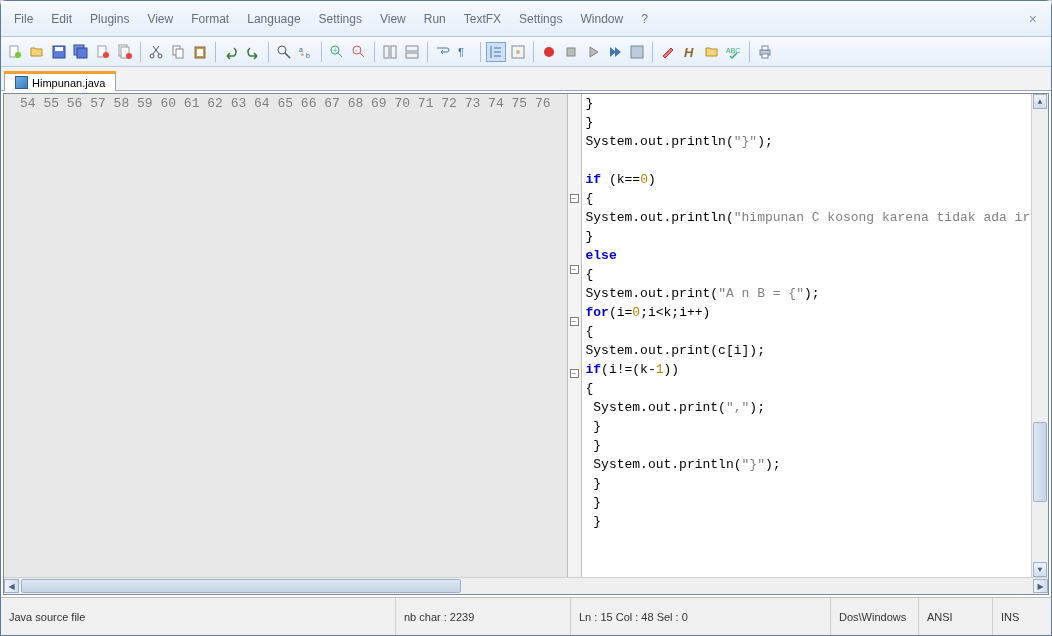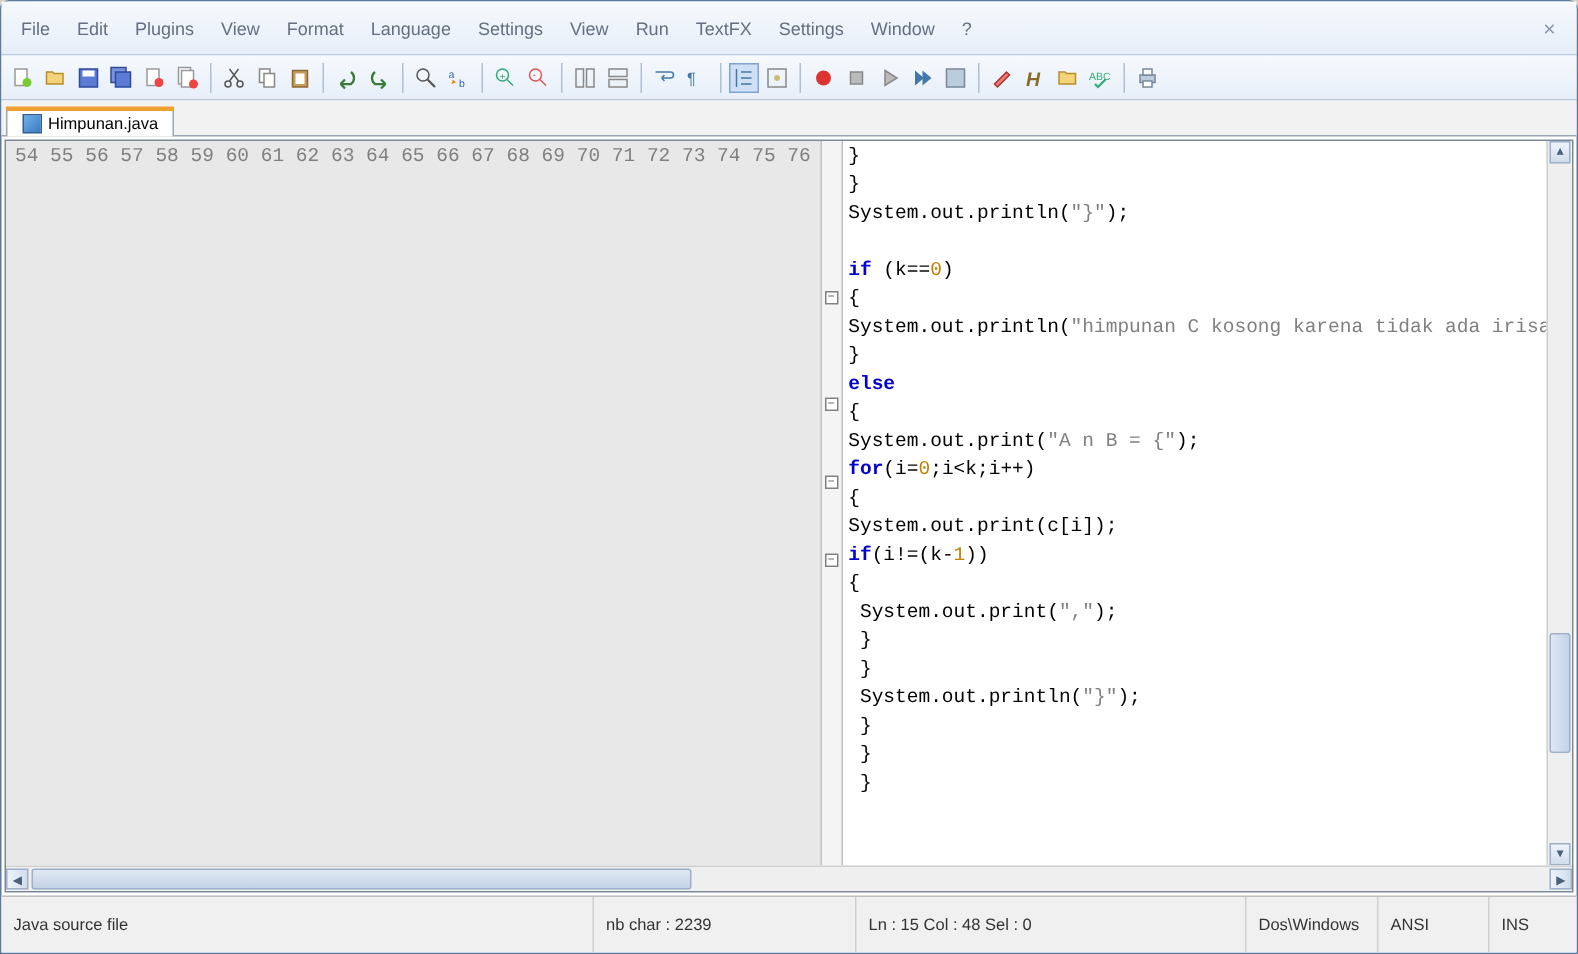--- a/index.html
+++ b/index.html
@@ -16,21 +16,21 @@
 .toolbar { height:30px; background:linear-gradient(to bottom,#f6f9fd 0%,#e7eff9 100%); border-bottom:1px solid #b8c8dc; display:flex; align-items:center; padding:0 4px; gap:2px; }
 .tool-sep { width:1px; height:20px; background:#b0bfd2; margin:0 3px; }
 .tool-btn { width:20px; height:20px; display:flex; align-items:center; justify-content:center; cursor:default; }
 .tool-btn svg{width:16px;height:16px;}
 .tab-strip { height:24px; background:#f2f2f2; display:flex; align-items:flex-end; padding:0 3px; border-bottom:1px solid #9aa7b7; }
 .tab { background:#fff; border:1px solid #9aa7b7; border-bottom:none; padding:2px 10px; font-size:11px; display:flex; align-items:center; gap:4px; position:relative; top:1px; }
 .tab::before{content:"";position:absolute;top:-3px;left:-1px;right:-1px;height:3px;background:#f0a030;}
 .tab .doc-icon{width:13px;height:13px;background:linear-gradient(135deg,#6fb2e8,#3c7bc0);border:1px solid #2f5f99;}
 .editor-wrap { flex:1; display:flex; flex-direction:column; background:#fff; border:1px solid #7e8a9a; margin:2px; position:relative; }
 .code-area { flex:1; display:flex; overflow:hidden; font-family:"Courier New",monospace; font-size:13px; }
-.gutter { background:#e8e8e8; border-right:1px solid #c0c0c0; color:#808080; text-align:left; padding:0 6px; line-height:19px; }
+.gutter { background:#e8e8e8; border-right:1px solid #c0c0c0; color:#808080; text-align:left; padding:0 16px; line-height:19px; }
 .fold-col { background:#f4f4f4; border-right:1px solid #c0c0c0; width:14px; line-height:19px; text-align:center; color:#808080; font-size:10px; }
 .fold-mark { width:9px; height:9px; border:1px solid #808080; background:#fff; margin:5px auto 0; font-size:8px; line-height:7px; color:#606060; }
 .code-lines { flex:1; line-height:19px; padding-left:4px; white-space:pre; color:#000; overflow:hidden; }
 .kw { color:#0000d0; font-weight:bold; }
 .num { color:#c08000; }
 .str { color:#808080; }
 .vscroll { width:17px; background:#efefef; border-left:1px solid #cfcfcf; position:relative; }
 .vscroll .thumb { position:absolute; left:1px; right:1px; top:68%; height:80px; background:linear-gradient(to right,#dfe8f4,#c4d3e6); border:1px solid #9cb0ca; border-radius:2px; }
 .vscroll .arrow { position:absolute; left:1px; right:1px; height:15px; background:linear-gradient(to bottom,#eef3fa,#d1ddec); border:1px solid #9cb0ca; display:flex; align-items:center; justify-content:center; font-size:8px; color:#4b607a; }
 .hscroll { height:17px; background:#efefef; border-top:1px solid #cfcfcf; position:relative; margin-right:0; }

